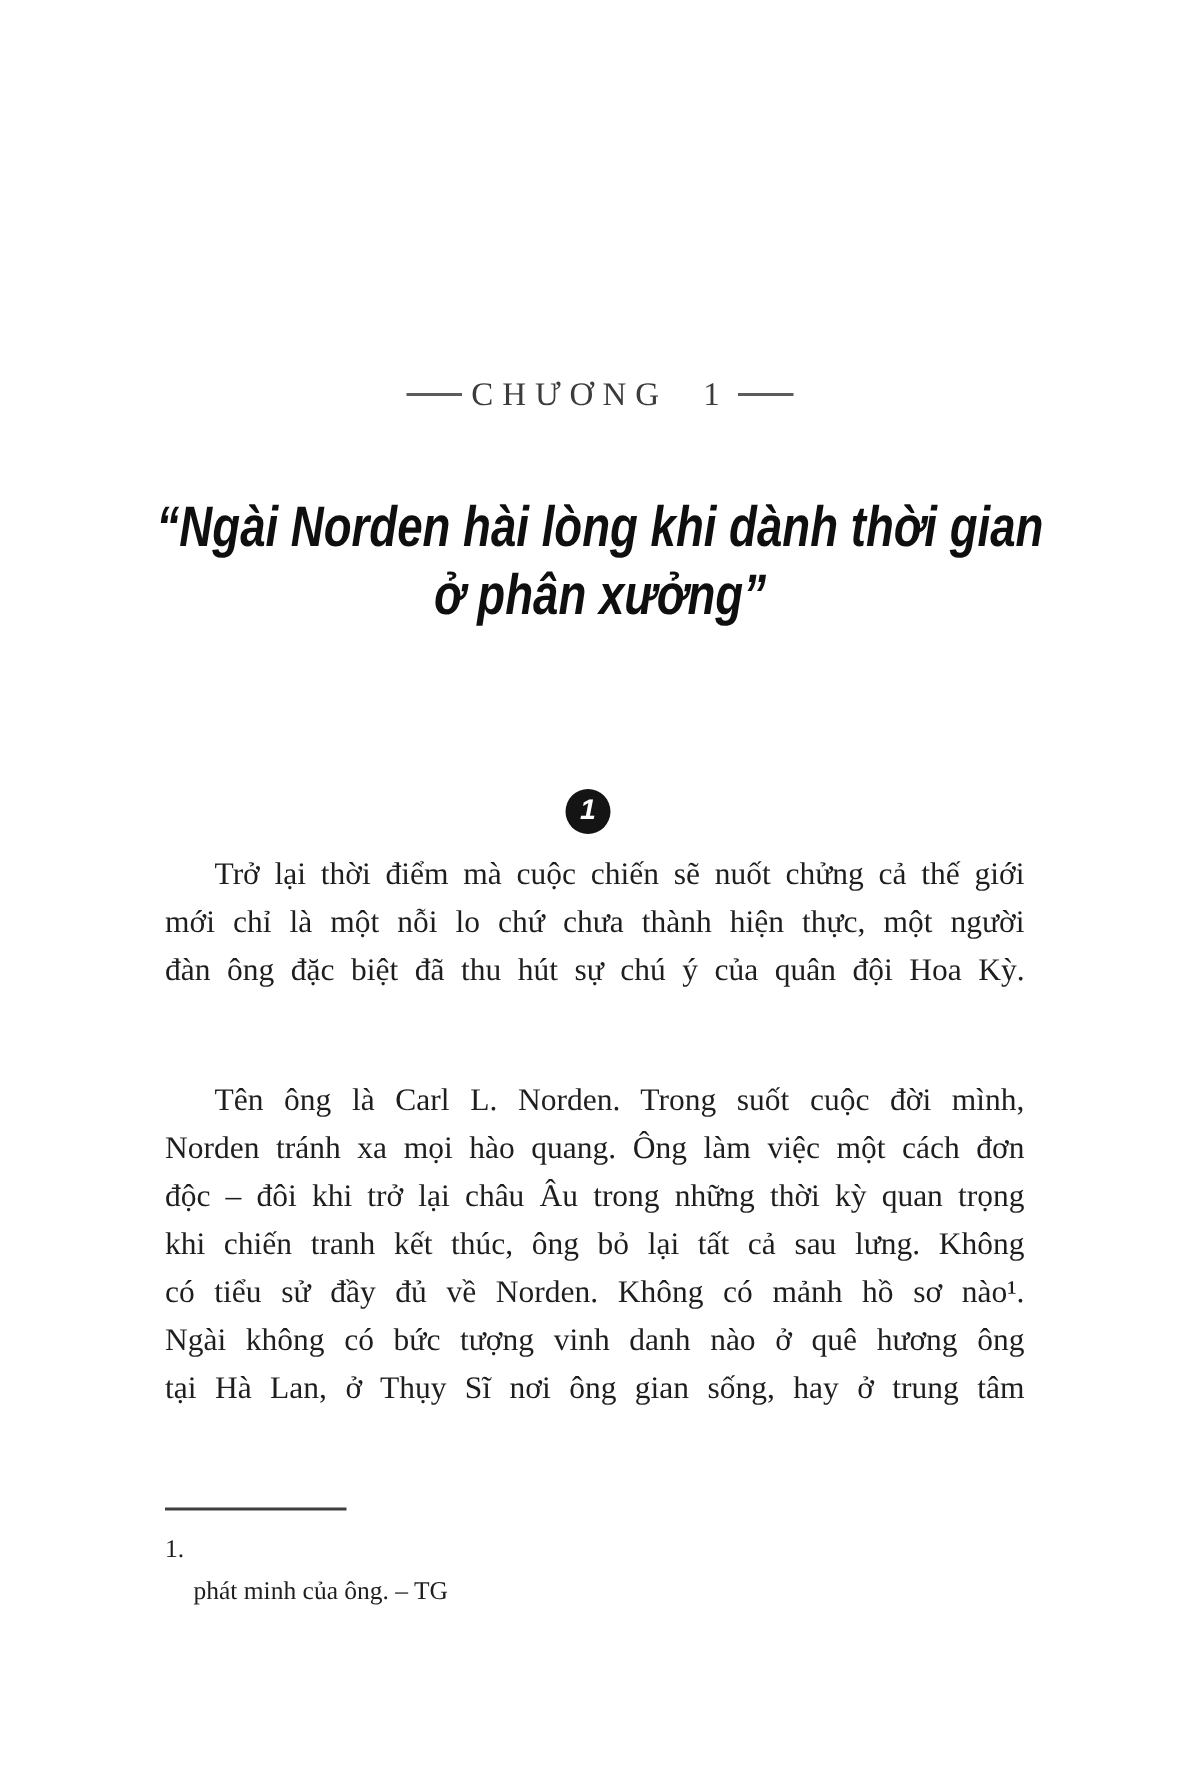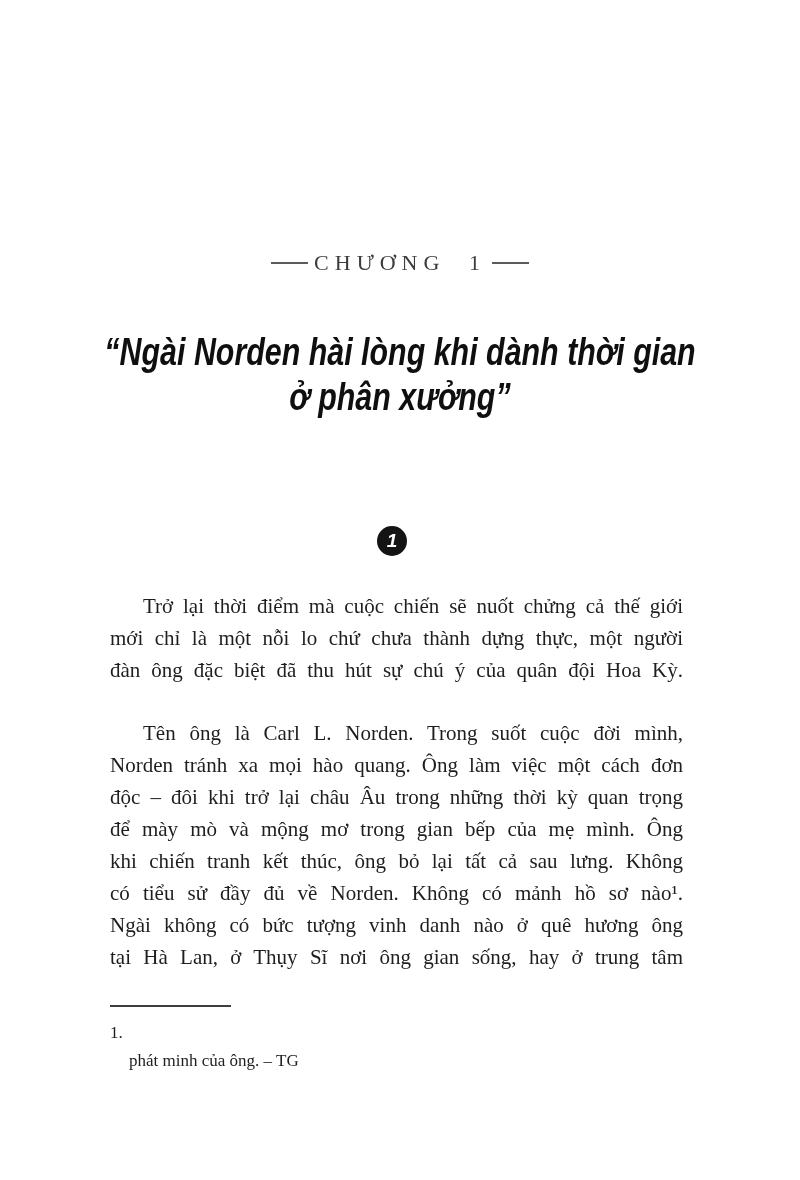--- a/index.html
+++ b/index.html
@@ -39,21 +39,21 @@
     font-weight:bold; font-style:italic; font-size:19px;
   }
 
   
   .para {
     position:absolute; left:110px; width:573px;
     font-size:21px; line-height:32px; color:#1e1e1e;
   }
   .para .line { text-align:justify; text-align-last:justify; }
   .para .line.indent { text-indent:33px; }
-  .p1 { top:590px; }
+  .p1 { top:566px; }
   .p2 { top:717px; }
 
   
   .fn-rule {
     position:absolute; top:1005px; left:110px; width:121px; height:2px;
     background:#3f3f3f;
   }
   .footnote {
     position:absolute; top:1020px; left:110px; width:573px;
     font-size:17px; line-height:25px; color:#1e1e1e;
@@ -78,29 +78,28 @@
     <div>“Ngài Norden hài lòng khi dành thời gian</div>
     <div>ở phân xưởng”</div>
   </div>
 
   <div class="section-marker">
     <span>1</span>
   </div>
 
   <div class="para p1">
     <div class="line indent">Trở lại thời điểm mà cuộc chiến sẽ nuốt chửng cả thế giới</div>
-    <div class="line">mới chỉ là một nỗi lo chứ chưa thành dựng thực, một người</div>
+    <div class="line">mới chỉ là một nỗi lo chứ chưa thành hiện thực, một người</div>
     <div class="line">đàn ông đặc biệt đã thu hút sự chú ý của quân đội Hoa Kỳ.</div>
   </div>
 
   <div class="para p2">
     <div class="line indent">Tên ông là Carl L. Norden. Trong suốt cuộc đời mình,</div>
     <div class="line">Norden tránh xa mọi hào quang. Ông làm việc một cách đơn</div>
     <div class="line">độc – đôi khi trở lại châu Âu trong những thời kỳ quan trọng</div>
-    <div class="line">để mày mò và mộng mơ trong gian bếp của mẹ mình. Ông</div>
     <div class="line">khi chiến tranh kết thúc, ông bỏ lại tất cả sau lưng. Không</div>
     <div class="line">có tiểu sử đầy đủ về Norden. Không có mảnh hồ sơ nào¹.</div>
     <div class="line">Ngài không có bức tượng vinh danh nào ở quê hương ông</div>
     <div class="line">tại Hà Lan, ở Thụy Sĩ nơi ông gian sống, hay ở trung tâm</div>
   </div>
 
   <div class="fn-rule"></div>
 
   <div class="footnote">
     <span class="fn-marker">1.</span>

